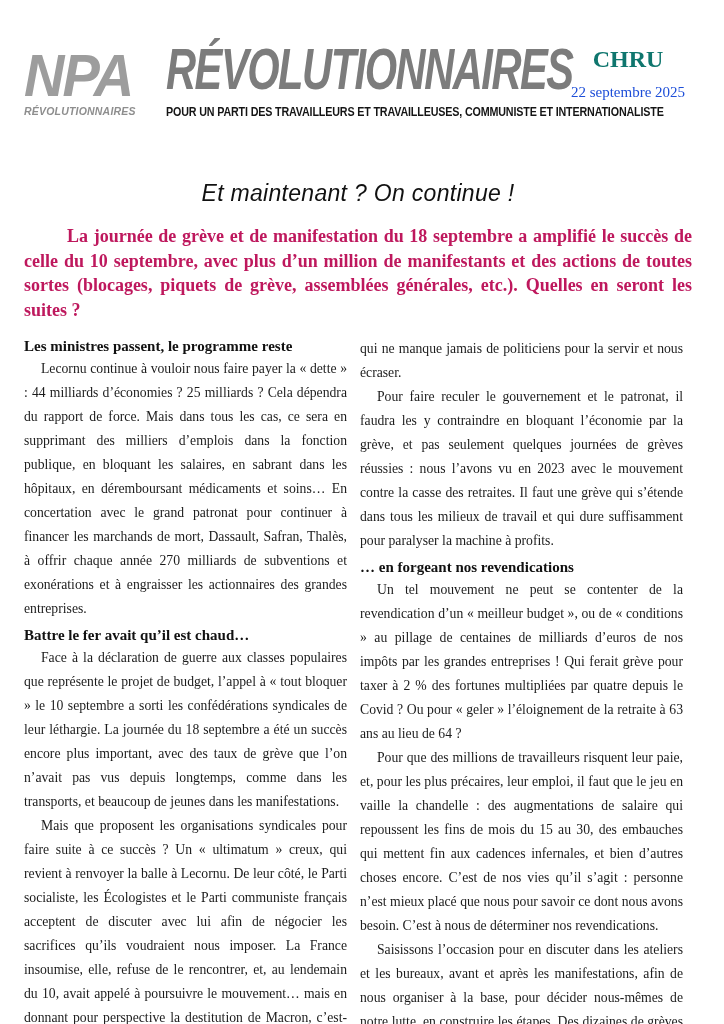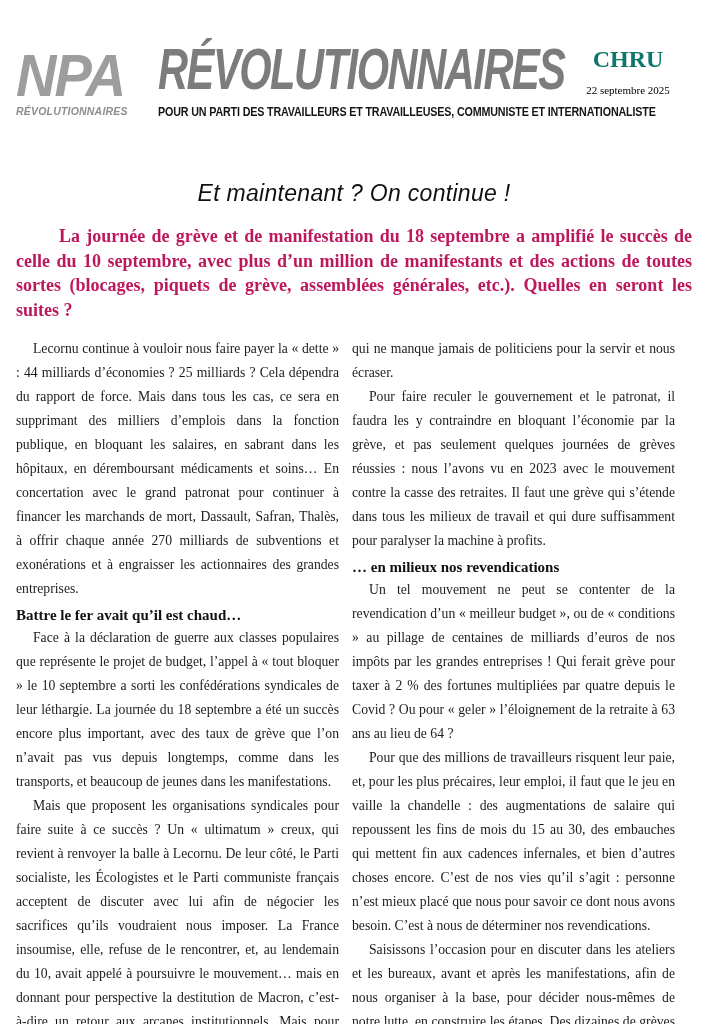--- a/index.html
+++ b/index.html
@@ -8,21 +8,21 @@
     background: #ffffff;
   }
   .page {
     position: relative;
     width: 724px;
     height: 1024px;
     margin: 0 auto;
     background: #ffffff;
     color: #1b1b1b;
     box-sizing: border-box;
-    padding: 40px 32px 0 16px;
+    padding: 40px 32px 0 24px;
     overflow: hidden;
     font-family: "Liberation Serif", serif;
   }
 
   
   .masthead {
     display: flex;
     align-items: flex-start;
     justify-content: space-between;
     height: 110px;
@@ -89,22 +89,22 @@
   }
   .edition-place {
     font-family: "Liberation Serif", serif;
     font-weight: 700;
     font-size: 24px;
     line-height: 1.15;
     color: #0f766e;
   }
   .edition-date {
     font-family: "Liberation Serif", serif;
-    font-size: 11px;
-    color: #000000;
+    font-size: 15px;
+    color: #1d4ed8;
     margin-top: 10px;
     white-space: nowrap;
   }
 
   
   .doc-title {
     font-family: "Liberation Sans", sans-serif;
     font-style: italic;
     font-weight: 400;
     font-size: 23px;
@@ -176,30 +176,31 @@
     </div>
   </header>
 
   <h1 class="doc-title">Et maintenant ? On continue !</h1>
 
   <p class="intro">La journée de grève et de manifestation du 18 septembre a amplifié le succès de celle du 10 septembre, avec plus d’un million de manifestants et des actions de toutes sortes (blocages, piquets de grève, assemblées générales, etc.). Quelles en seront les suites ?</p>
 
   <div class="cols">
 
     <div class="col">
+      <h3>Les ministres passent, le programme reste</h3>
       <p>Lecornu continue à vouloir nous faire payer la « dette » :  44 milliards d’économies  ?  25 milliards ? Cela dépendra du rapport de force. Mais dans tous les cas, ce sera en supprimant des milliers d’emplois dans la fonction publique, en bloquant les salaires, en sabrant dans les hôpitaux, en déremboursant médicaments et soins… En concertation avec le grand patronat pour continuer à financer les marchands de mort, Dassault, Safran, Thalès, à offrir chaque année 270 milliards de subventions et exonérations et à engraisser les actionnaires des grandes entreprises.</p>
       <h3>Battre le fer avait qu’il est chaud…</h3>
       <p>Face à la déclaration de guerre aux classes populaires que représente le projet de budget, l’appel à « tout bloquer » le 10 septembre a sorti les confédérations syndicales de leur léthargie. La journée du 18 septembre a été un succès encore plus important, avec des taux de grève que l’on n’avait pas vus depuis longtemps, comme dans les transports, et beaucoup de jeunes dans les manifestations.</p>
       <p>Mais que proposent les organisations syndicales pour faire suite à ce succès ? Un « ultimatum » creux, qui revient à renvoyer la balle à Lecornu. De leur côté, le Parti socialiste, les Écologistes et le Parti communiste français acceptent de discuter avec lui afin de négocier les sacrifices qu’ils voudraient nous imposer. La France insoumise, elle, refuse de le rencontrer, et, au lendemain du 10, avait appelé à poursuivre le mouvement… mais en donnant pour perspective la destitution de Macron, c’est-à-dire un retour aux arcanes institutionnels. Mais pour stopper la politique patronale, pour renverser la vapeur, il faudra bien plus qu'un simple départ de Macron, bien plus même qu'un simple changement de la Constitution. Il faudra s'en prendre au pouvoir des patrons de nous exploiter et à cette classe bourgeoise</p>
     </div>
 
     <div class="col">
       <p class="continuation">qui ne manque jamais de politiciens pour la servir et nous écraser.</p>
       <p>Pour faire reculer le gouvernement et le patronat, il faudra les y contraindre en bloquant l’économie par la grève, et pas seulement quelques journées de grèves réussies : nous l’avons vu en 2023 avec le mouvement contre la casse des retraites. Il faut une grève qui s’étende dans tous les milieux de travail et qui dure suffisamment pour paralyser la machine à profits.</p>
-      <h3>… en milieux nos revendications</h3>
+      <h3>… en forgeant nos revendications</h3>
       <p>Un tel mouvement ne peut se contenter de la revendication d’un « meilleur budget », ou de « conditions » au pillage de centaines de milliards d’euros de nos impôts par les grandes entreprises ! Qui ferait grève pour taxer à 2 % des fortunes multipliées par quatre depuis le Covid ? Ou pour « geler » l’éloignement de la retraite à 63 ans au lieu de 64 ?</p>
       <p>Pour que des millions de travailleurs risquent leur paie, et, pour les plus précaires, leur emploi, il faut que le jeu en vaille la chandelle : des augmentations de salaire qui repoussent les fins de mois du 15 au 30, des embauches qui mettent fin aux cadences infernales, et bien d’autres choses encore. C’est de nos vies qu’il s’agit : personne n’est mieux placé que nous pour savoir ce dont nous avons besoin. C’est à nous de déterminer nos revendications.</p>
       <p>Saisissons l’occasion pour en discuter dans les ateliers et les bureaux, avant et après les manifestations, afin de nous organiser à la base, pour décider nous-mêmes de notre lutte, en construire les étapes. Des dizaines de grèves ont éclaté ces deux dernières semaines. Dans chacune d’elle se joue un peu du rapport de force entre nous, le monde du travail, et nos ennemis, les capitalistes. Mais pour que nous l’emportions, il faudra frapper ensemble, aller vers une grève générale, seule à même de vraiment « tout bloquer » !</p>
     </div>
 
   </div>
 
 </div>
 
 </body></html>

